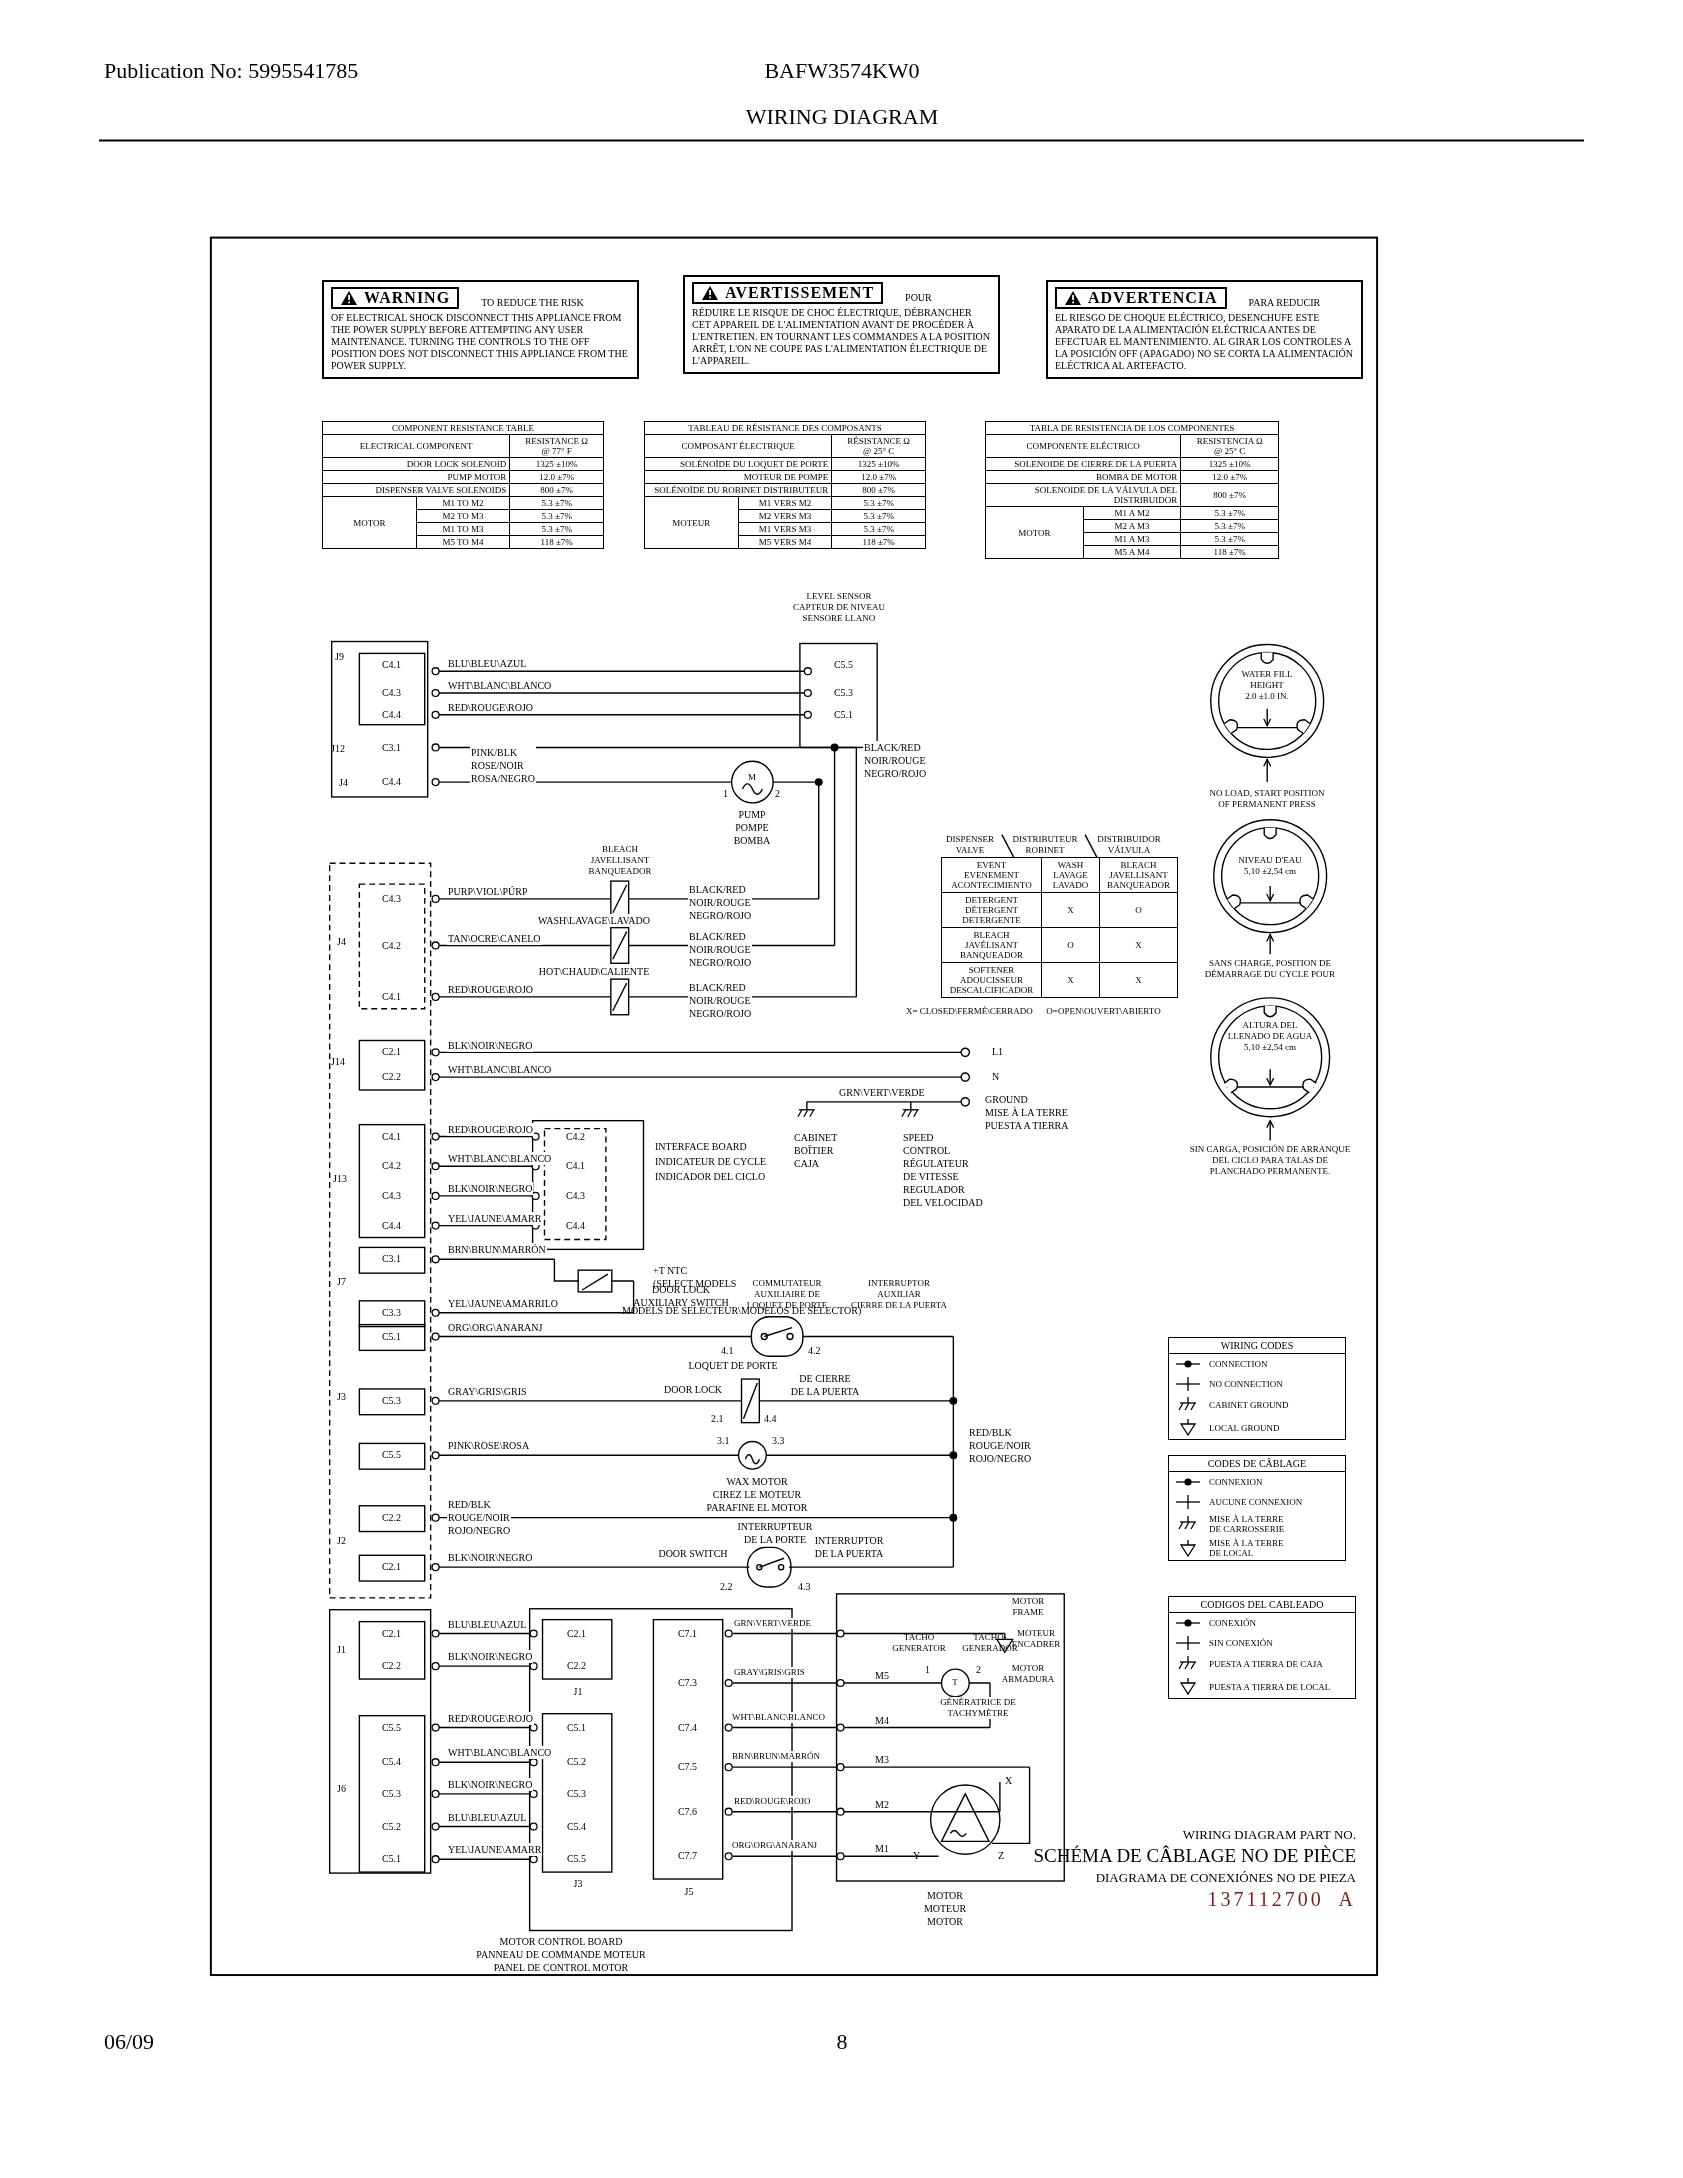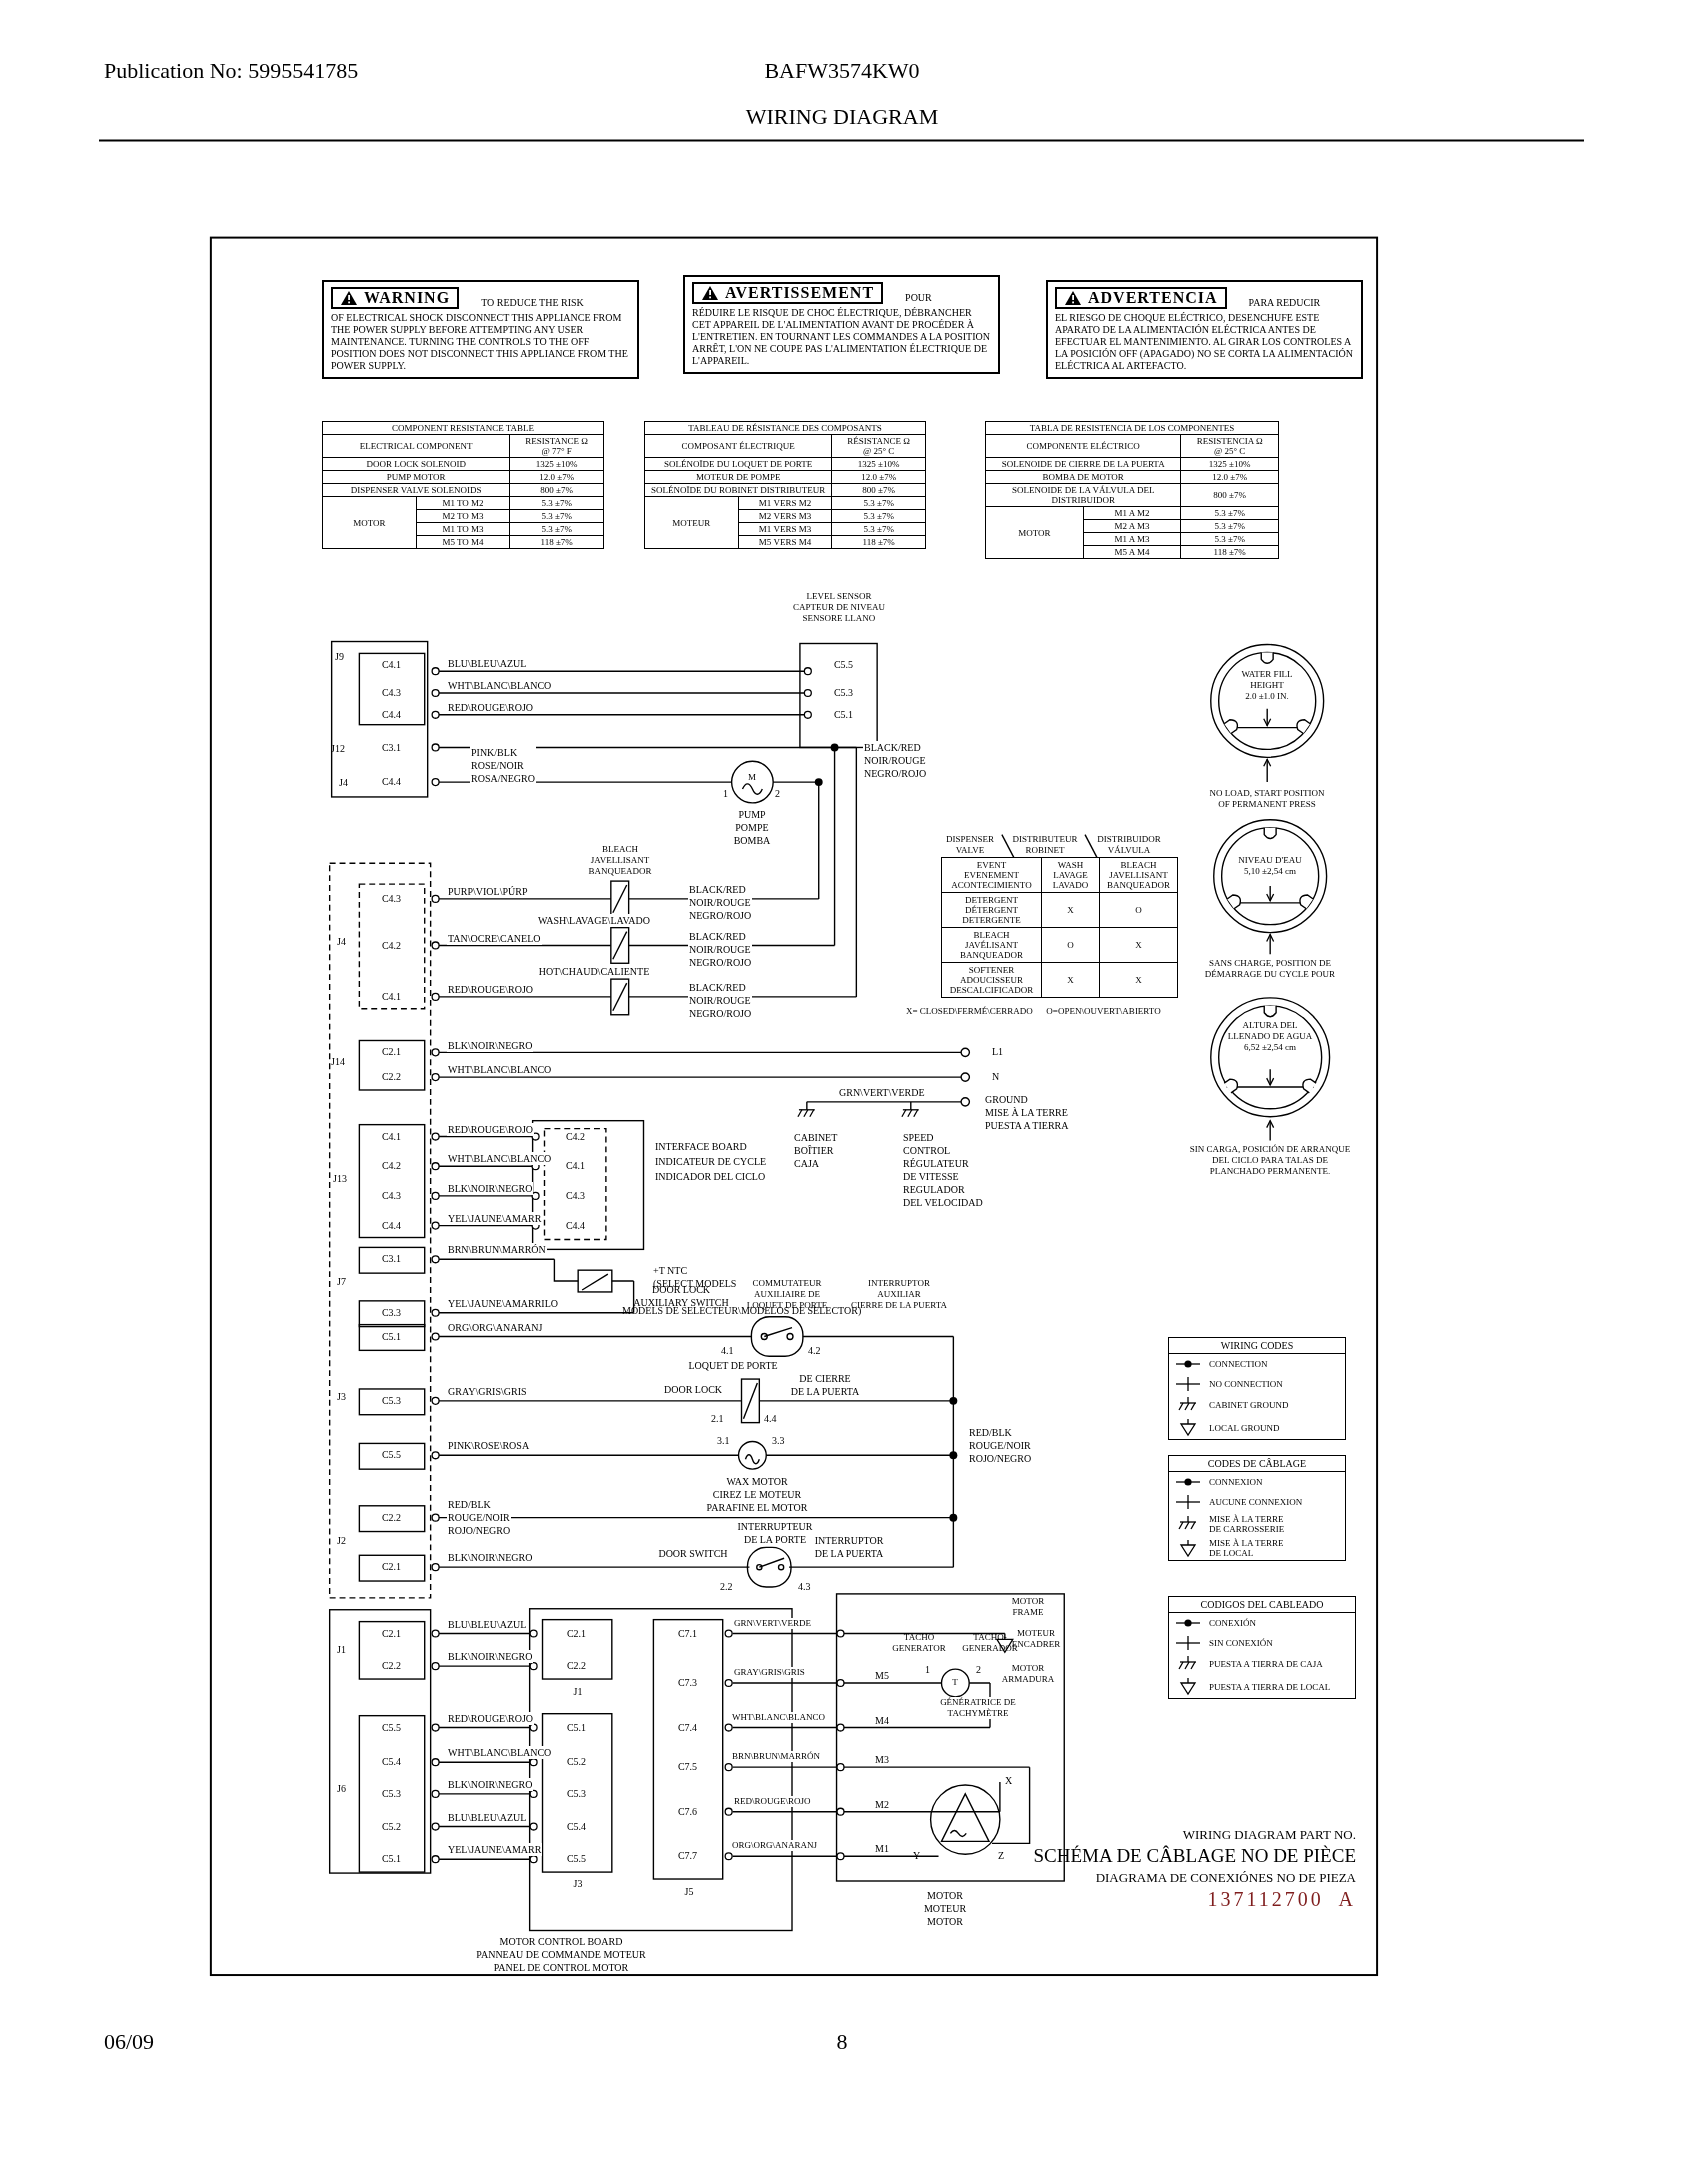--- a/index.html
+++ b/index.html
@@ -17,21 +17,21 @@
   .w2{stroke:#000;stroke-width:2;fill:none}
   .d{stroke-dasharray:6 4}
   .warn{position:absolute;border:2px solid #000;padding:5px 7px;font-size:10px;line-height:12px}
   .badge{display:inline-flex;align-items:center;gap:6px;border:2px solid #000;padding:1px 7px;
     font-size:16px;font-weight:bold;letter-spacing:1px}
   .intro{font-size:10px;margin-left:22px}
   .wbody{margin-top:3px}
   .rtable{position:absolute;border-collapse:collapse;table-layout:fixed}
   .rtable td{border:1.4px solid #000;padding:1px 3px;font-size:9px;line-height:10px;
     text-align:center;white-space:pre-line;overflow:hidden}
-  .rtable td.l{text-align:center}
+  .rtable td.l{text-align:right}
   .dtable{position:absolute;border-collapse:collapse;table-layout:fixed}
   .dtable td{border:1.4px solid #000;padding:2px 2px;font-size:9px;line-height:10px;
     text-align:center;white-space:pre-line}
   .legend{position:absolute;border:1.6px solid #000;background:#fff}
   .legend .lt{border-bottom:1.6px solid #000;text-align:center;font-size:10px;padding:2px 0}
   .legend .row{display:flex;align-items:center;gap:8px;padding:2px 6px;font-size:9px;line-height:10px;white-space:pre-line}
   .legend svg{flex:0 0 auto}
 </style>
 </head>
 <body>
@@ -465,21 +465,21 @@
 HEIGHT
 2.0 ±1.0 IN.</span>
   <span class="t s9 c p" style="left:1267px;top:788px">NO LOAD, START POSITION
 OF PERMANENT PRESS</span>
   <span class="t s9 c p" style="left:1270px;top:855px">NIVEAU D'EAU
 5,10 ±2,54 cm</span>
   <span class="t s9 c p" style="left:1270px;top:958px">SANS CHARGE, POSITION DE
 DÉMARRAGE DU CYCLE POUR</span>
   <span class="t s9 c p" style="left:1270px;top:1020px">ALTURA DEL
 LLENADO DE AGUA
-6,52 ±2,54 cm</span>
+5,10 ±2,54 cm</span>
   <span class="t s9 c p" style="left:1270px;top:1144px">SIN CARGA, POSICIÓN DE ARRANQUE
 DEL CICLO PARA TALAS DE
 PLANCHADO PERMANENTE.</span>
 
   <div class="legend" style="left:1168px;top:1337px;width:176px">
     <div class="lt">WIRING CODES</div>
     <div class="row"><svg width="26" height="16" viewBox="0 0 26 16">
           <line x1="1" y1="8" x2="25" y2="8" stroke="#000" stroke-width="1.3"></line>
           <circle cx="13" cy="8" r="3.6" fill="#000"></circle>
         </svg><span>CONNECTION</span></div>

